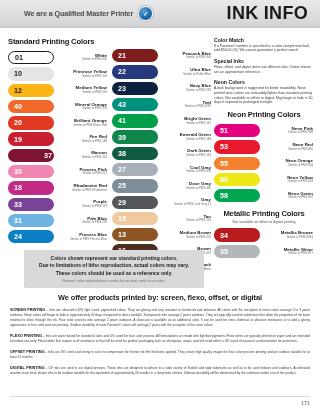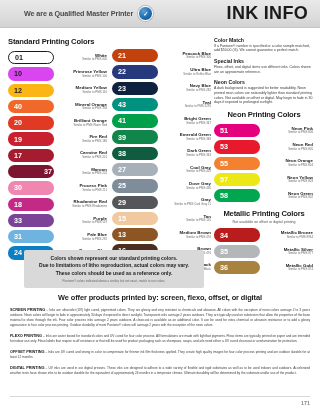--- a/index.html
+++ b/index.html
@@ -107,21 +107,21 @@
           <div class="swatch-row">
             <div class="pill outline" style="background: rgb(255, 255, 255);">
               <span class="pill-num" style="color: rgb(26, 26, 26);">01</span>
             </div>
             <div class="labels">
               <div class="lab-name">White</div>
               <div class="lab-sub">Similar to PMS 000</div>
             </div>
           </div>
           <div class="swatch-row">
-            <div class="pill" style="background: #d946ef;">
+            <div class="pill" style="background: #e5e5e5;">
               <span class="pill-num" style="color: rgb(26, 26, 26);">10</span>
             </div>
             <div class="labels">
               <div class="lab-name">Primrose Yellow</div>
               <div class="lab-sub">Similar to PMS 100</div>
             </div>
           </div>
           <div class="swatch-row">
             <div class="pill" style="background: rgb(251, 182, 21);">
               <span class="pill-num" style="color: rgb(26, 26, 26);">12</span>
@@ -149,29 +149,20 @@
               <div class="lab-sub">Similar to PMS Warm Red</div>
             </div>
           </div>
           <div class="swatch-row">
             <div class="pill" style="background: rgb(200, 32, 46);">
               <span class="pill-num" style="color: rgb(255, 255, 255);">19</span>
             </div>
             <div class="labels">
               <div class="lab-name">Fire Red</div>
               <div class="lab-sub">Similar to PMS 186</div>
-            </div>
-          </div>
-          <div class="swatch-row">
-            <div class="pill" style="background: rgb(165, 28, 48);">
-              <span class="pill-num" style="color: rgb(255, 255, 255);">17</span>
-            </div>
-            <div class="labels">
-              <div class="lab-name">Carmine Red</div>
-              <div class="lab-sub">Similar to PMS 201</div>
             </div>
           </div>
           <div class="swatch-row">
             <div class="pill" style="background: rgb(125, 20, 49);">
               <span class="pill-num" style="color: rgb(255, 255, 255); margin-left: 30px;">37</span>
             </div>
             <div class="labels">
               <div class="lab-name">Maroon</div>
               <div class="lab-sub">Similar to PMS 202</div>
             </div>
@@ -221,21 +212,21 @@
               <div class="lab-sub">Similar to PMS Process Blue</div>
             </div>
           </div>
         </div>
     </div>
 
     <div class="col col-mid">
       <div style="height:11px"></div>
       <div id="list-standard2">
           <div class="swatch-row">
-            <div class="pill" style="background: #c2410c;">
+            <div class="pill" style="background: #7f1d1d;">
               <span class="pill-num" style="color: rgb(255, 255, 255);">21</span>
             </div>
             <div class="labels">
               <div class="lab-name">Peacock Blue</div>
               <div class="lab-sub">Similar to PMS 300</div>
             </div>
           </div>
           <div class="swatch-row">
             <div class="pill" style="background: rgb(39, 57, 125);">
               <span class="pill-num" style="color: rgb(255, 255, 255);">22</span>
@@ -396,21 +387,21 @@
             <div class="pill" style="background: rgb(244, 129, 47);">
               <span class="pill-num" style="color: rgb(255, 255, 255);">55</span>
             </div>
             <div class="labels">
               <div class="lab-name">Neon Orange</div>
               <div class="lab-sub">Similar to PMS 804</div>
             </div>
           </div>
           <div class="swatch-row">
             <div class="pill" style="background: rgb(236, 232, 24);">
-              <span class="pill-num" style="color: rgb(255, 255, 255);">57</span>
+              <span class="pill-num" style="color: rgb(255, 255, 255);">80</span>
             </div>
             <div class="labels">
               <div class="lab-name">Neon Yellow</div>
               <div class="lab-sub">Similar to PMS 803</div>
             </div>
           </div>
           <div class="swatch-row">
             <div class="pill" style="background: rgb(0, 166, 80);">
               <span class="pill-num" style="color: rgb(255, 255, 255);">58</span>
             </div>
@@ -433,29 +424,20 @@
               <div class="lab-sub">Similar to PMS 8964</div>
             </div>
           </div>
           <div class="swatch-row">
             <div class="pill" style="background: rgb(179, 183, 186);">
               <span class="pill-num" style="color: rgb(255, 255, 255);">35</span>
             </div>
             <div class="labels">
               <div class="lab-name">Metallic Silver</div>
               <div class="lab-sub">Similar to PMS 877</div>
-            </div>
-          </div>
-          <div class="swatch-row">
-            <div class="pill" style="background: rgb(168, 131, 63);">
-              <span class="pill-num" style="color: rgb(255, 255, 255);">36</span>
-            </div>
-            <div class="labels">
-              <div class="lab-name">Metallic Gold</div>
-              <div class="lab-sub">Similar to PMS 874</div>
             </div>
           </div>
         </div>
     </div>
   </div>
 
   <div class="notebox">
     <div class="nl">Colors shown represent our standard printing colors.</div>
     <div class="nl">Due to limitations of litho reproduction, actual colors may vary.</div>
     <div class="nl">These colors should be used as a reference only.</div>

